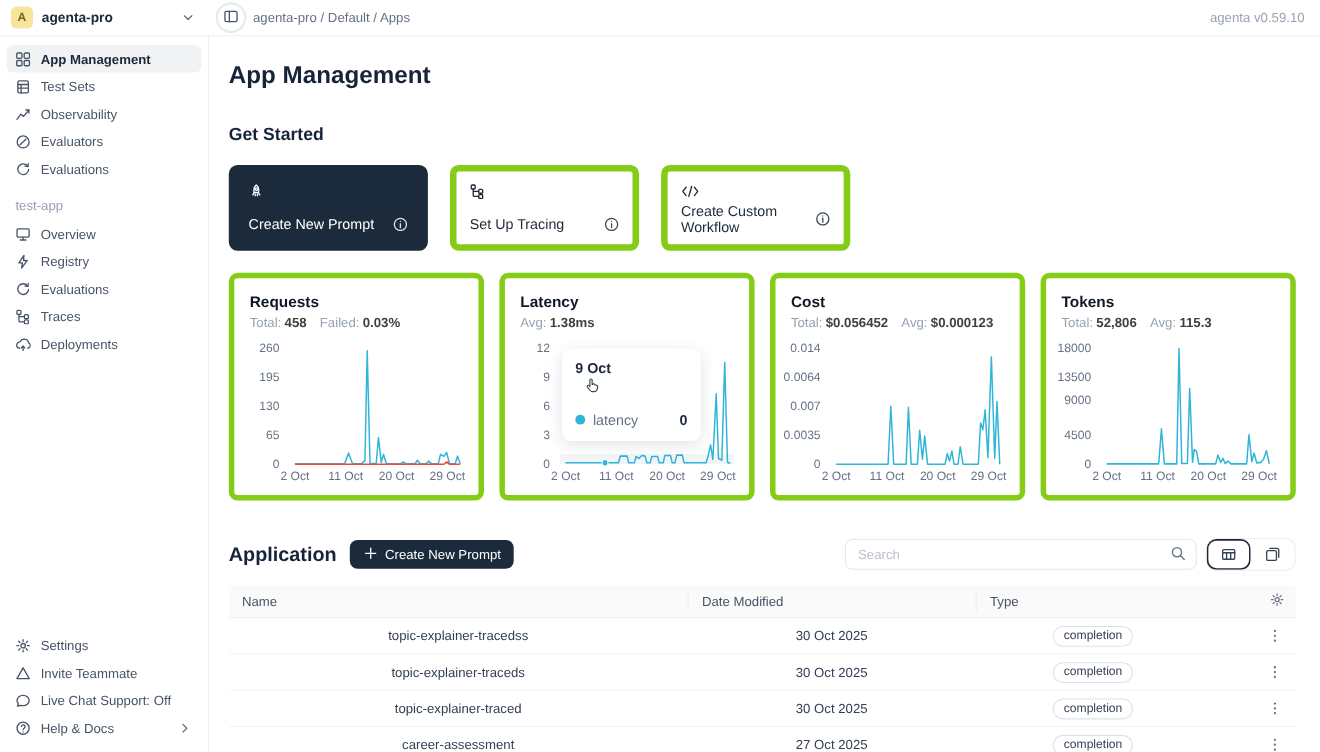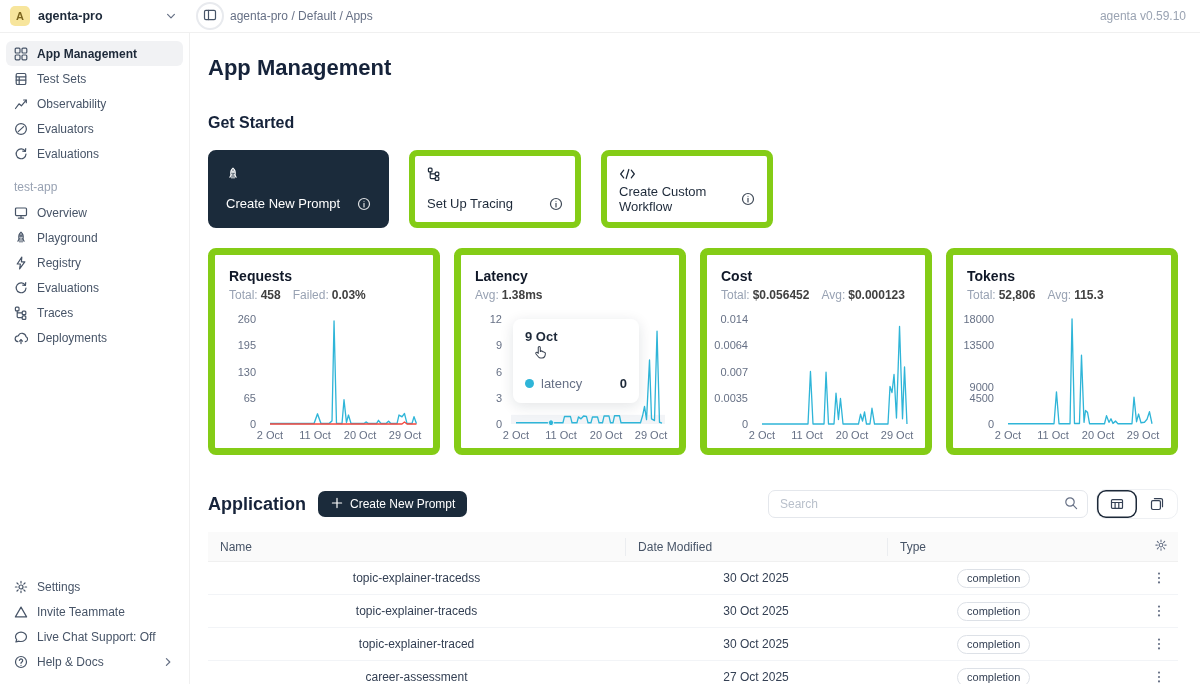--- a/index.html
+++ b/index.html
@@ -42,21 +42,21 @@
   .gs-card { width:172px; height:78px; border:6px solid #84cc16; border-radius:8px; background:#fff;
              padding:11px 12px; display:flex; flex-direction:column; justify-content:space-between;
              color:#1d2939; cursor:pointer; }
   .gs-card.dark { width:181px; background:#1b2b3b; border-color:#1b2b3b; color:#fff; }
   .gs-top { display:flex; }
   .gs-bottom { display:flex; align-items:center; justify-content:space-between; font-size:13px; font-weight:500; }
   .gs-bottom .icon { display:flex; opacity:.85; }
 
   
   .charts-row { display:flex; gap:14px; margin-top:20px; }
-  .chart-card { flex:1; height:207px; border:7px solid #84cc16; border-radius:8px; background:#fff;
+  .chart-card { flex:1; height:207px; border:5px solid #84cc16; border-radius:8px; background:#fff;
                 padding:13px 14px 8px; position:relative; }
   .cc-title { font-size:14px; font-weight:600; color:#101828; }
   .cc-stats { margin-top:4px; color:#98a2b3; display:flex; gap:12px; }
   .cc-stats b { color:#404040; margin-left:3px; font-weight:700; }
   .plot-wrap { display:flex; margin-top:12px; }
   .yaxis { width:36px; flex:none; position:relative; height:112px; color:#667085; font-size:11px; }
   .yaxis .yt { position:absolute; right:9px; transform:translateY(-50%); }
   .plot-area { position:relative; flex:1; height:112px; }
   svg.plot { width:100%; height:112px; display:block; }
   .xaxis { position:relative; height:15px; margin-left:36px; color:#667085; font-size:11px; }
@@ -182,30 +182,20 @@
             <svg viewBox="0 0 14 14" width="14" height="14" fill="none" stroke="currentColor" stroke-width="1.2" stroke-linecap="round" stroke-linejoin="round">
               <rect x="1.5" y="2" width="11" height="7.6" rx="1"></rect>
               <path d="M7 9.6 V12 M4.4 12.2 H9.6"></path>
             </svg>
           </span>
           <span>Overview</span>
         </div>
         <div class="nav-item">
           <span class="icon">
             <svg viewBox="0 0 14 14" width="14" height="14" fill="none" stroke="currentColor" stroke-width="1.2" stroke-linecap="round" stroke-linejoin="round">
-              <path d="M7 1.2 C8.9 2.6 9.6 5.1 8.9 8 H5.1 C4.4 5.1 5.1 2.6 7 1.2 Z"></path>
-              <circle cx="7" cy="4.9" r="1.1"></circle>
-              <path d="M5.1 8 L3.9 10.2 M8.9 8 L10.1 10.2 M6 9.6 V11 M8 9.6 V11"></path>
-            </svg>
-          </span>
-          <span>Playground</span>
-        </div>
-        <div class="nav-item">
-          <span class="icon">
-            <svg viewBox="0 0 14 14" width="14" height="14" fill="none" stroke="currentColor" stroke-width="1.2" stroke-linecap="round" stroke-linejoin="round">
               <path d="M7.8 1.2 L3.2 8 H6.4 L5.6 12.8 L10.8 5.8 H7.4 Z"></path>
             </svg>
           </span>
           <span>Registry</span>
         </div>
         <div class="nav-item">
           <span class="icon">
             <svg viewBox="0 0 14 14" width="14" height="14" fill="none" stroke="currentColor" stroke-width="1.2" stroke-linecap="round" stroke-linejoin="round">
               <path d="M11.3 4.3 A4.9 4.9 0 1 0 12 7"></path>
               <polyline points="11.7,1.7 11.4,4.4 8.7,4.1"></polyline>
@@ -447,21 +437,21 @@
       <div class="chart-card">
         <div class="cc-title">Tokens</div>
         <div class="cc-stats">
           <span><span>Total:</span><b>52,806</b></span>
           <span><span>Avg:</span><b>115.3</b></span>
         </div>
         <div class="plot-wrap">
           <div class="yaxis">
               <div class="yt" style="top: 5px;">18000</div>
               <div class="yt" style="top: 31.25px;">13500</div>
-              <div class="yt" style="top: 73px;">9000</div>
+              <div class="yt" style="top: 52px;">9000</div>
               <div class="yt" style="top: 83.75px;">4500</div>
               <div class="yt" style="top: 110px;">0</div>
             </div>
           <div class="plot-area">
               <svg class="plot" preserveAspectRatio="none" viewBox="0 0 176 112">
                 <polyline points="5.7,109.7 58.3,109.7 61.1,77.9 64.0,109.7 76.6,109.7 78.9,5.0 81.7,109.4 87.4,109.4 89.7,41.2 92.6,108.3 94.3,96.6 96.6,98.3 98.9,109.7 116.0,109.7 118.3,101.8 121.1,108.3 123.4,104.8 125.7,109.4 128.6,107.1 131.4,109.7 147.4,109.7 149.7,83.2 152.6,107.7 154.9,100.1 157.7,108.8 161.7,108.3 164.6,105.3 167.4,97.8 170.3,109.7" fill="none" stroke="#2fb5d8" stroke-width="1.5" stroke-linejoin="round"></polyline>
               </svg>
             </div>
         </div>
         <div class="xaxis">

